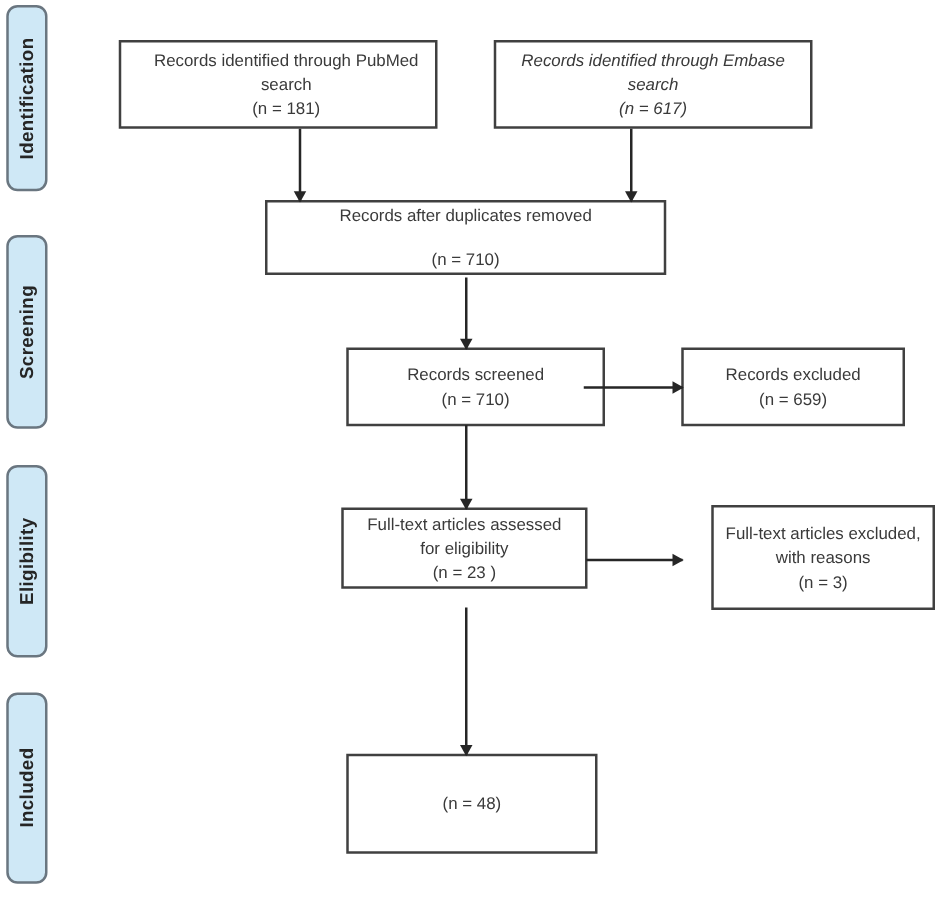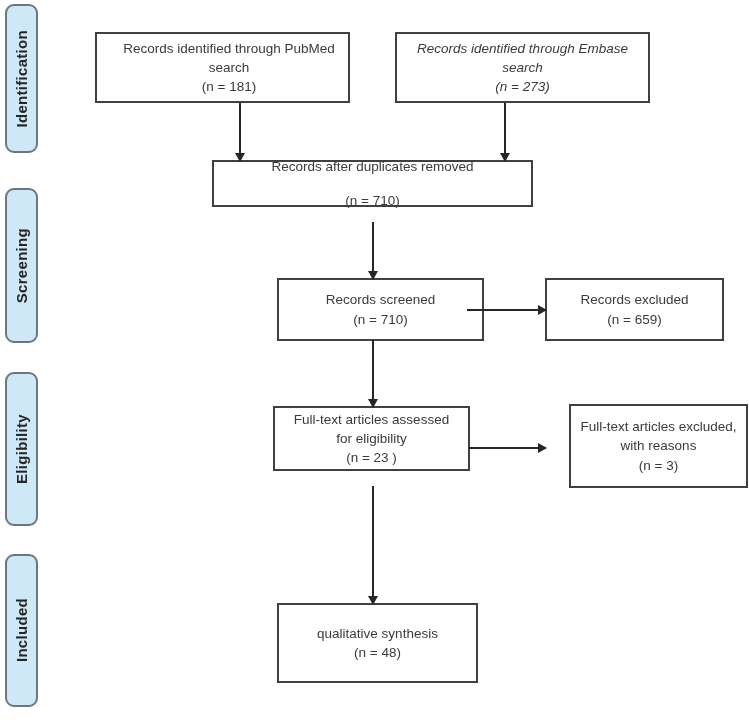--- a/index.html
+++ b/index.html
@@ -52,21 +52,21 @@
     display:flex;flex-direction:column;
     align-items:center;justify-content:center;
     text-align:center;
     font-size:13.5px;
     line-height:1.42;
     color:var(--text);
     padding:2px 6px;
   }
   .fbox-pubmed{left:95px;top:32px;width:255px;height:71px;padding-left:19px;}
   .fbox-embase{left:395px;top:32px;width:255px;height:71px;font-style:italic;}
-  .fbox-duplicates{left:212px;top:160px;width:321px;height:47px;gap:15px;}
+  .fbox-duplicates{left:212px;top:160px;width:321px;height:60px;gap:15px;}
   .fbox-screened{left:277px;top:278px;width:207px;height:63px;}
   .fbox-excluded{left:545px;top:278px;width:179px;height:63px;}
   .fbox-fulltext{left:273px;top:406px;width:197px;height:65px;}
   .fbox-ftexcluded{left:545px;top:404px;width:179px;height:84px;margin-left:24px;}
   .fbox-included{left:277px;top:603px;width:201px;height:80px;}
 
   
   .arrow-v{
     position:absolute;width:2px;background:var(--arrow);
   }
@@ -112,21 +112,21 @@
   </div>
 
   <div class="fbox fbox-pubmed">
     <div>Records identified through PubMed</div>
     <div>search</div>
     <div>(n = 181)</div>
   </div>
   <div class="fbox fbox-embase">
     <div>Records identified through Embase</div>
     <div>search</div>
-    <div>(n = 273)</div>
+    <div>(n = 617)</div>
   </div>
 
   <div class="fbox fbox-duplicates">
     <div>Records after duplicates removed</div>
     <div>(n = 710)</div>
   </div>
 
   <div class="fbox fbox-screened">
     <div>Records screened</div>
     <div>(n = 710)</div>
@@ -141,21 +141,20 @@
     <div>for eligibility</div>
     <div>(n =  23 )</div>
   </div>
   <div class="fbox fbox-ftexcluded">
     <div>Full-text articles excluded,</div>
     <div>with reasons</div>
     <div>(n =  3)</div>
   </div>
 
   <div class="fbox fbox-included">
-    <div>qualitative synthesis</div>
     <div>(n = 48)</div>
   </div>
 
   <div class="arrow-v a-pubmed"></div>
   <div class="arrow-v a-embase"></div>
   <div class="arrow-v a-duplicates"></div>
   <div class="arrow-v a-screened-down"></div>
   <div class="arrow-v a-fulltext-down"></div>
   <div class="arrow-h a-screened-right"></div>
   <div class="arrow-h a-fulltext-right"></div>

